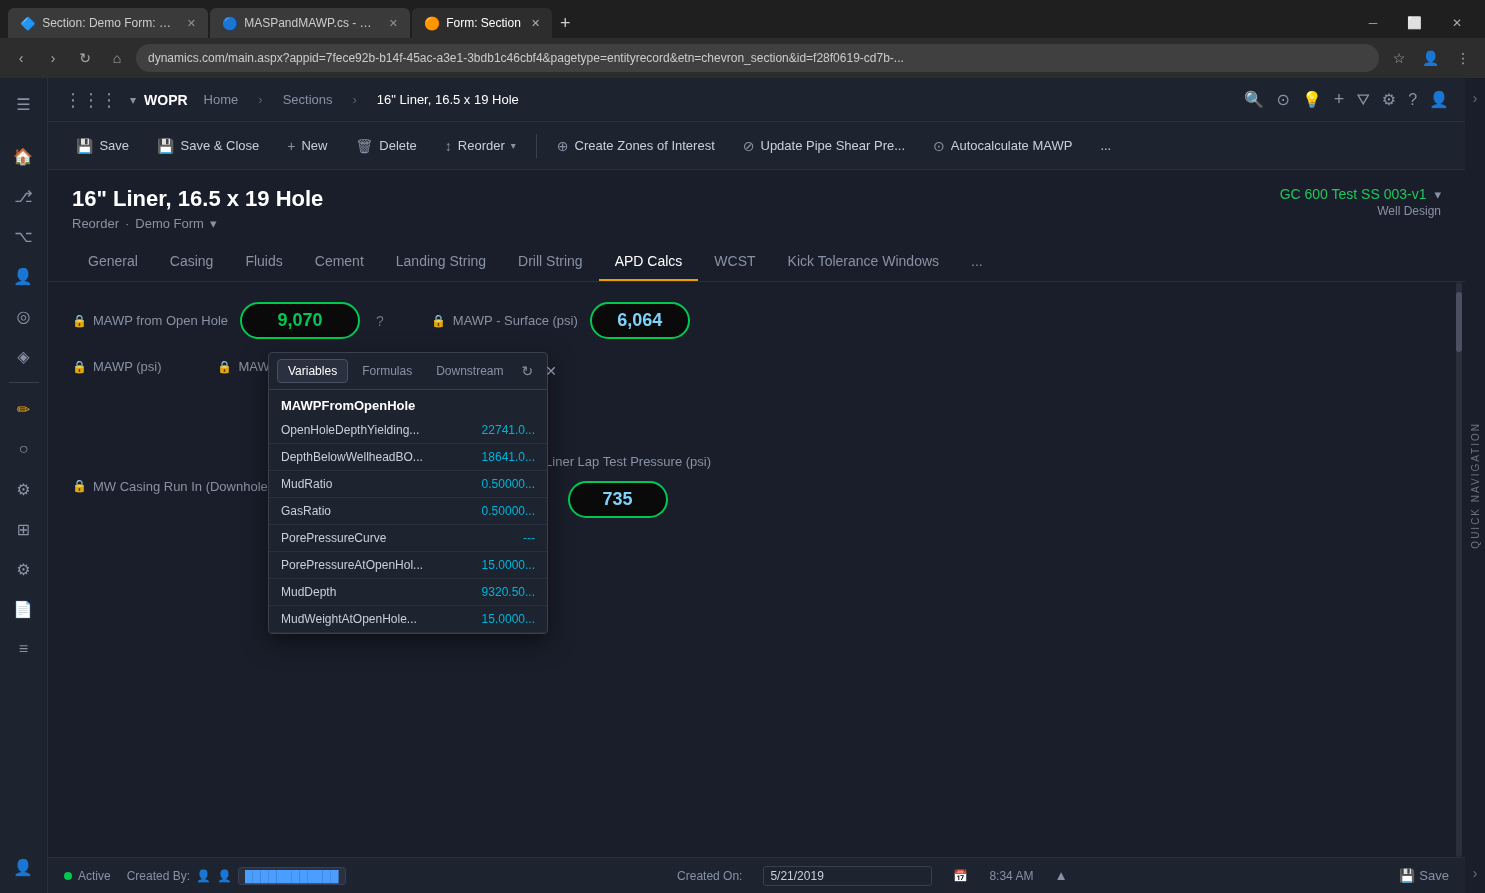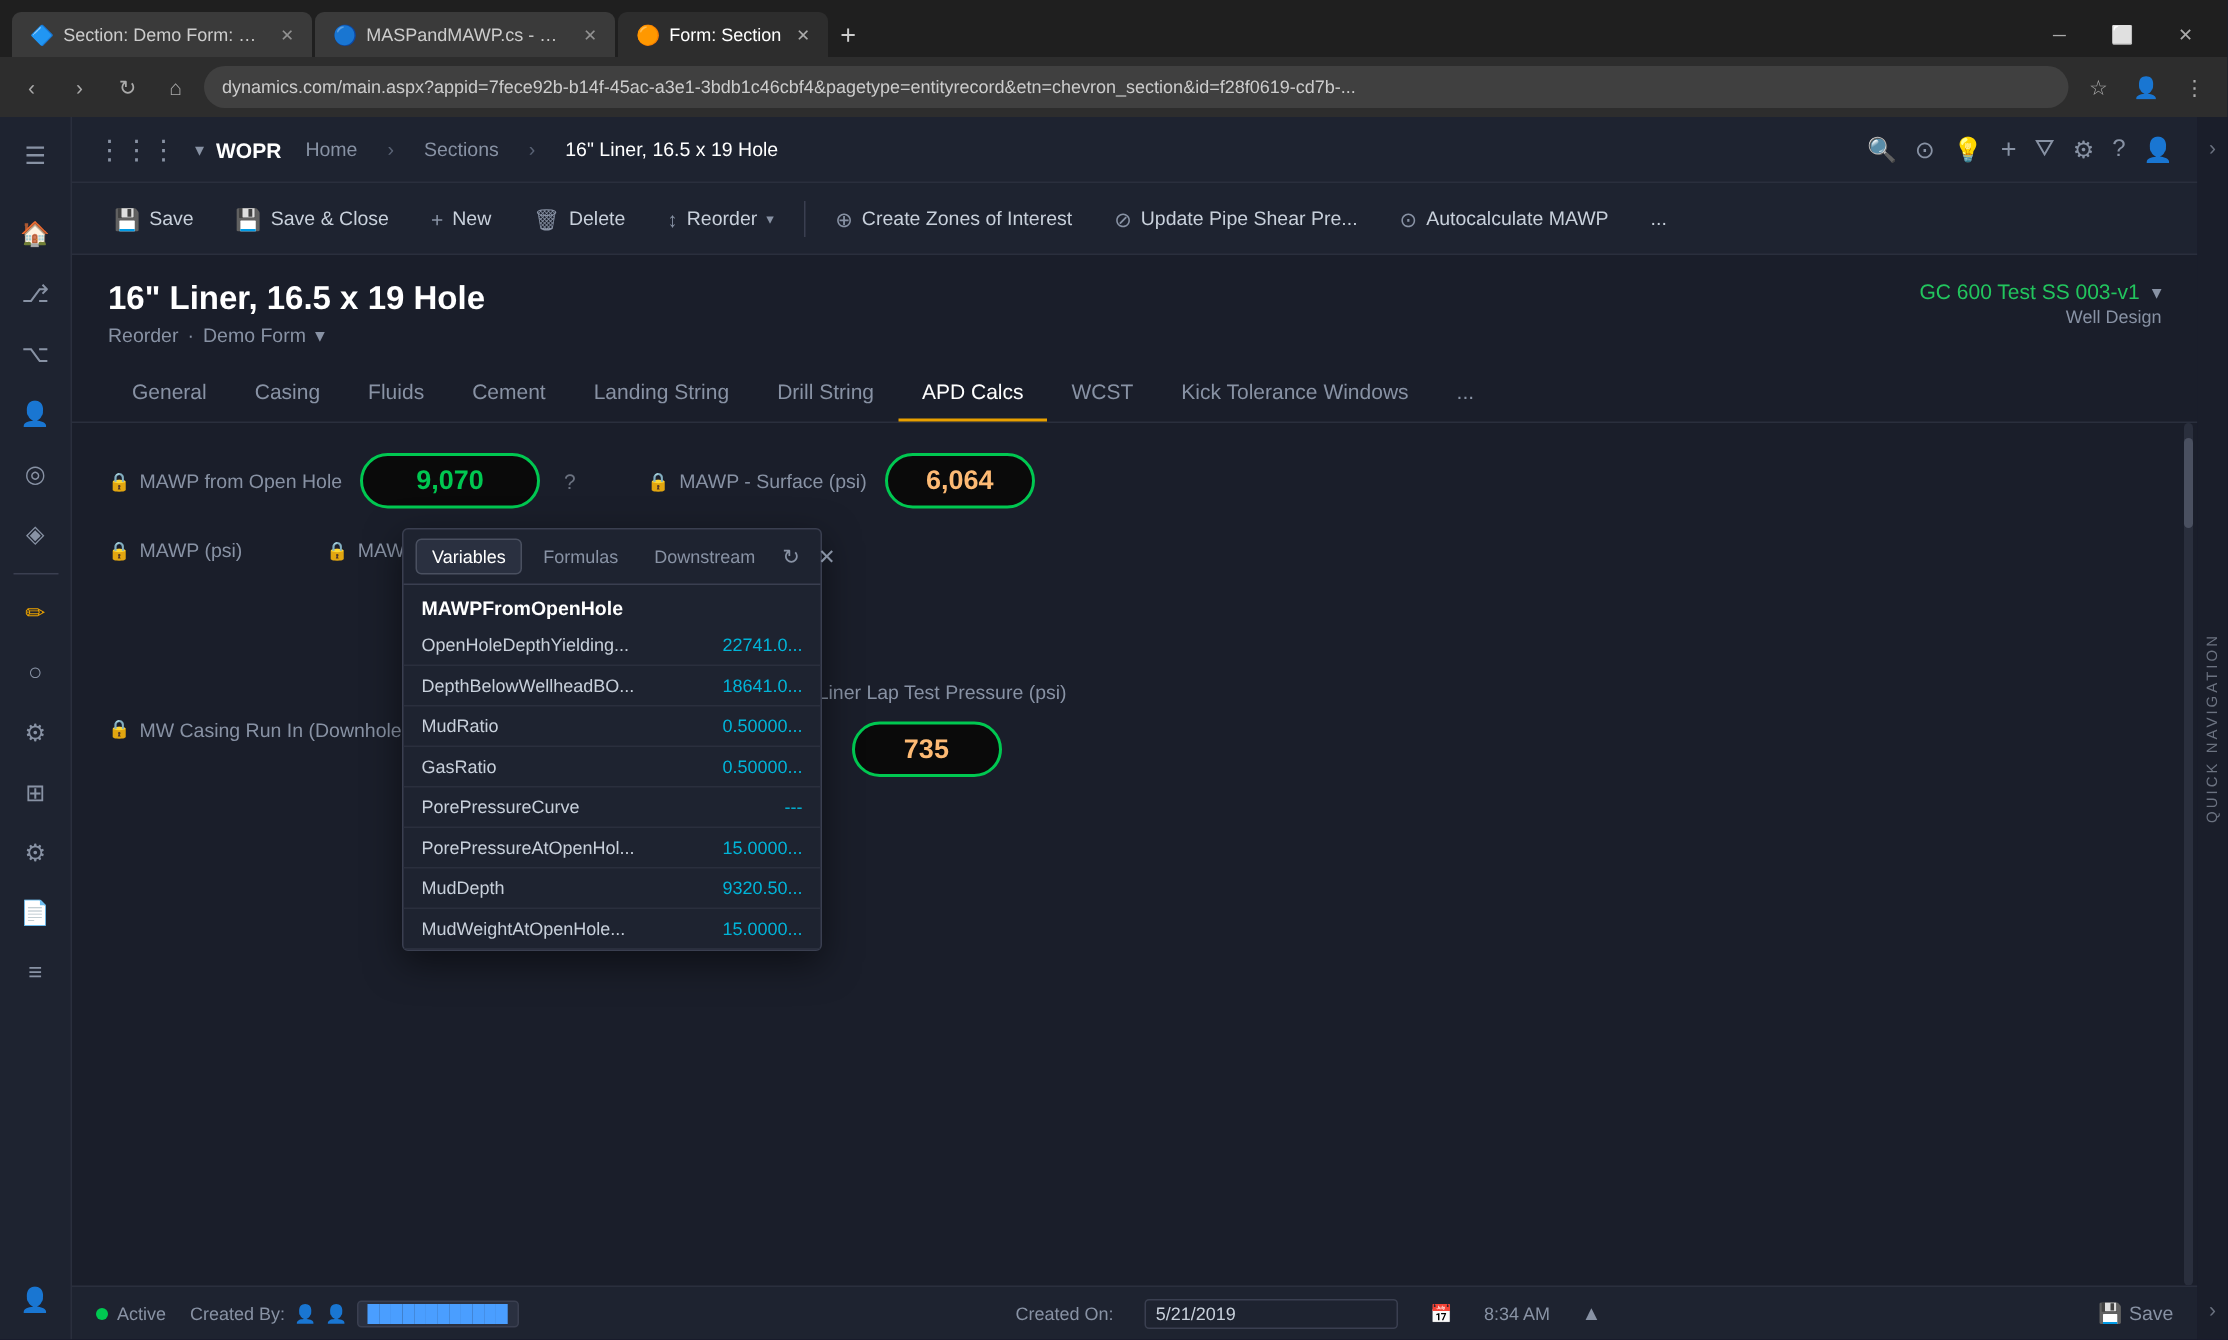--- a/index.html
+++ b/index.html
@@ -382,21 +382,21 @@
       font-size: 18px;
       font-weight: 700;
       padding: 6px 16px;
       min-width: 120px;
       text-align: center;
     }
     .field-value-normal {
       background: #0a0a0a;
       border: 2px solid #00c851;
       border-radius: 20px;
-      color: #fdba74;
+      color: #7dd3fc;
       font-size: 18px;
       font-weight: 700;
       padding: 6px 20px;
       min-width: 100px;
       text-align: center;
     }
     .field-question {
       color: #6b7280;
       font-size: 14px;
       cursor: pointer;

